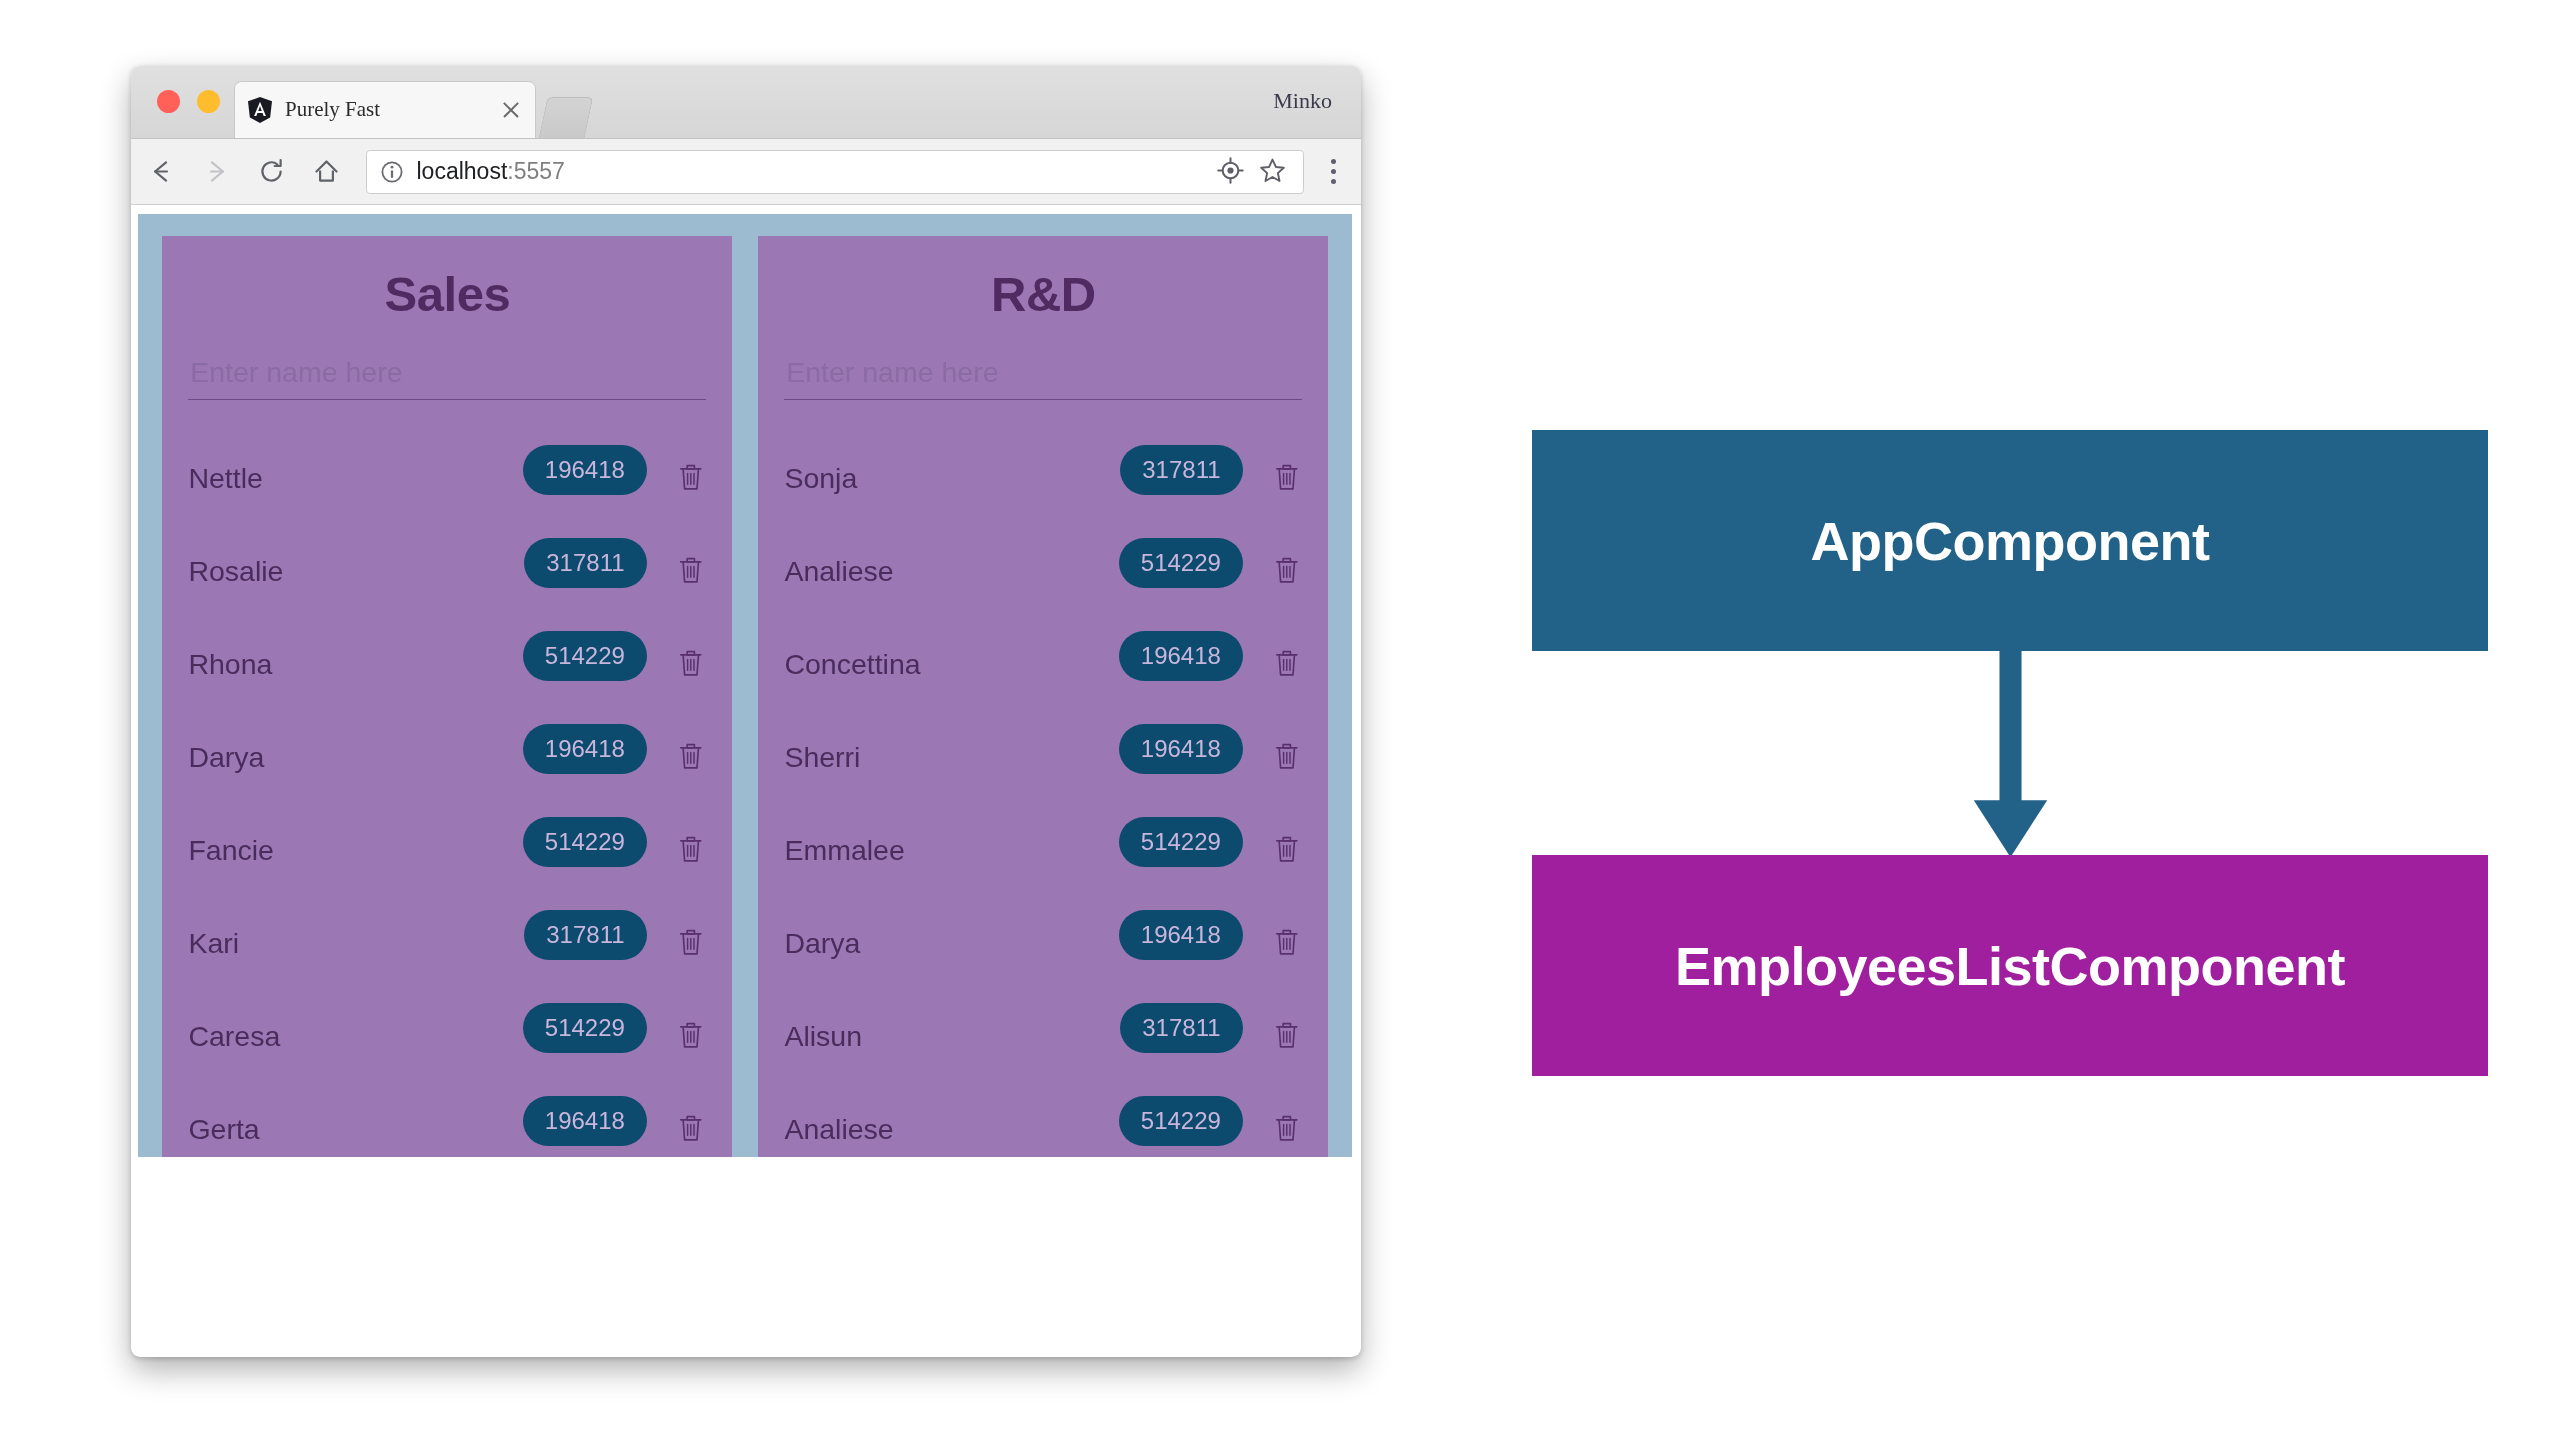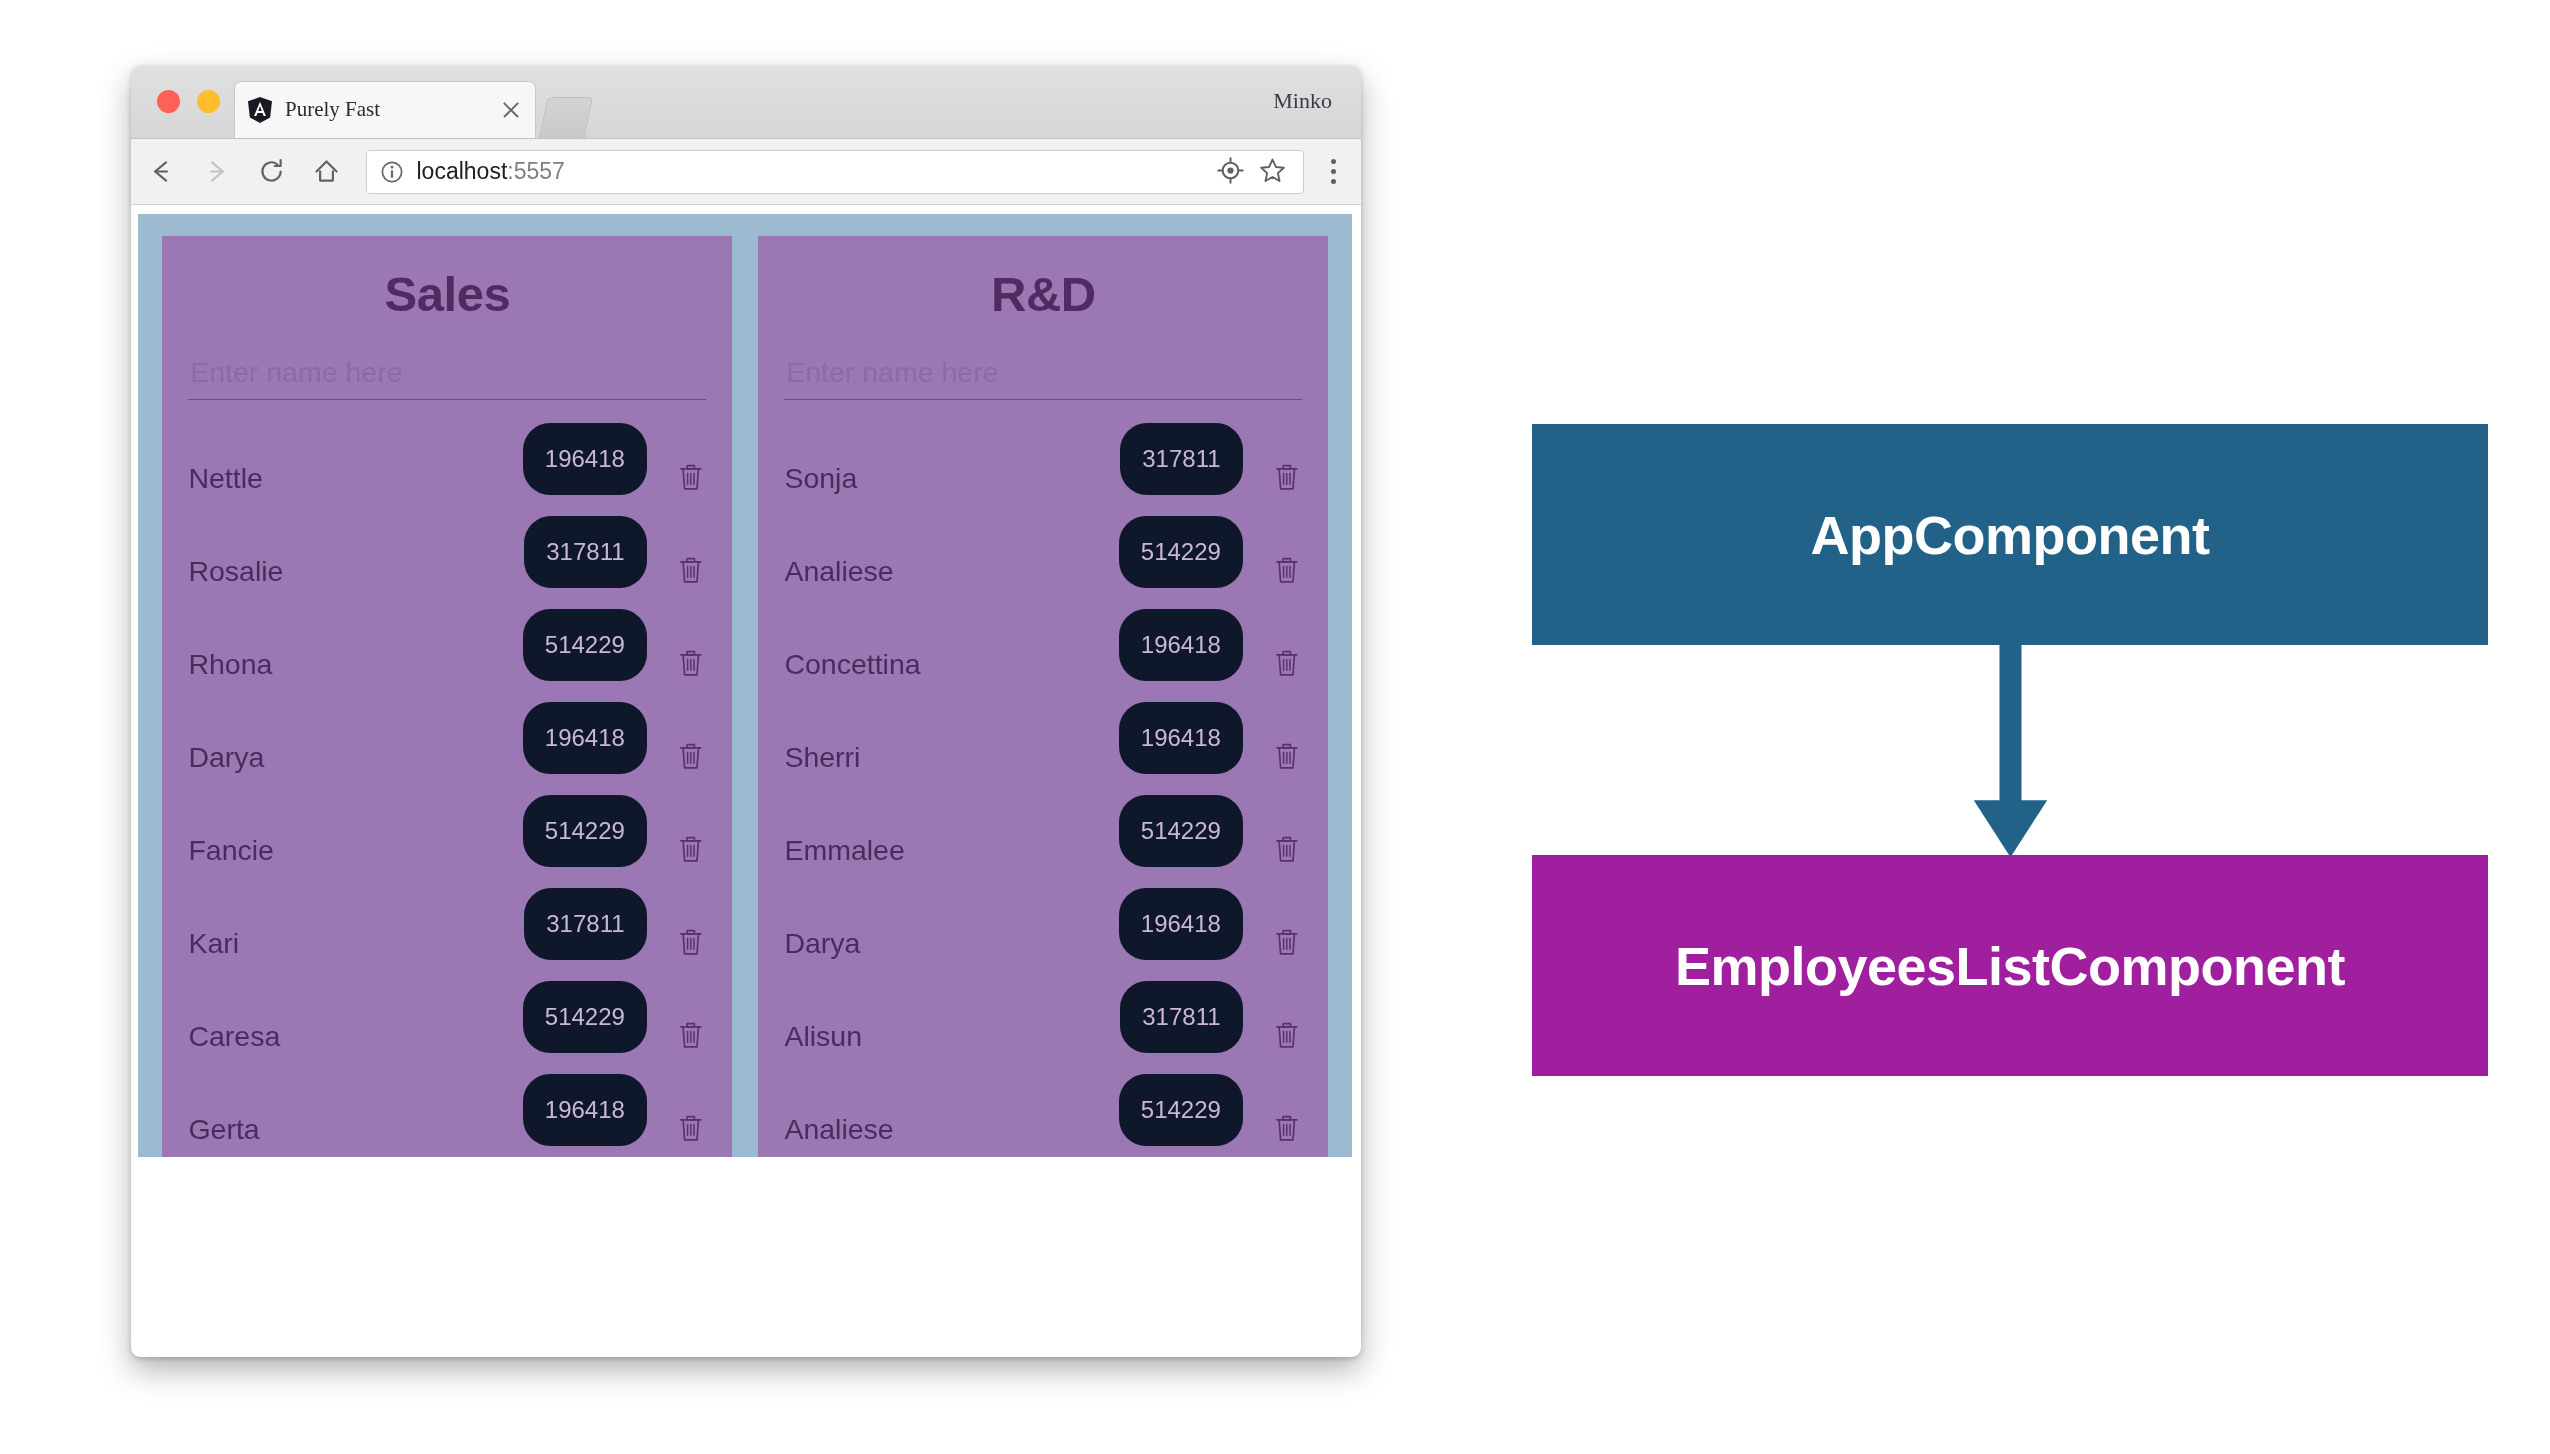--- a/index.html
+++ b/index.html
@@ -242,25 +242,25 @@
   .emp-row:last-child { margin-bottom: 0; }
   .emp-name {
     flex: 1 1 auto;
     font-size: 28.5px;
     color: #4a2c5c;
     white-space: nowrap;
     overflow: hidden;
   }
   .emp-badge {
     flex: 0 0 auto;
-    background: #0f172a;
+    background: #0c4a6e;
     color: #c9b6dc;
     font-size: 24px;
     border-radius: 27px;
-    padding: 24px 22px;
+    padding: 13px 22px;
     line-height: 1;
     min-width: 79px;
     text-align: center;
   }
   .emp-delete {
     flex: 0 0 auto;
     width: 31px;
     height: 35px;
     margin-left: 28.5px;
     display: flex;
@@ -279,21 +279,21 @@
   .node-box {
     position: absolute;
     left: 0;
     width: 956px;
     display: flex;
     align-items: center;
     justify-content: center;
     box-sizing: border-box;
   }
   .node-app {
-    top: 8px;
+    top: 14px;
     height: 221px;
     background: #226288;
   }
   .node-employees {
     top: 439px;
     height: 221px;
     background: #9f1f9f;
   }
   .node-label {
     color: #ffffff;

